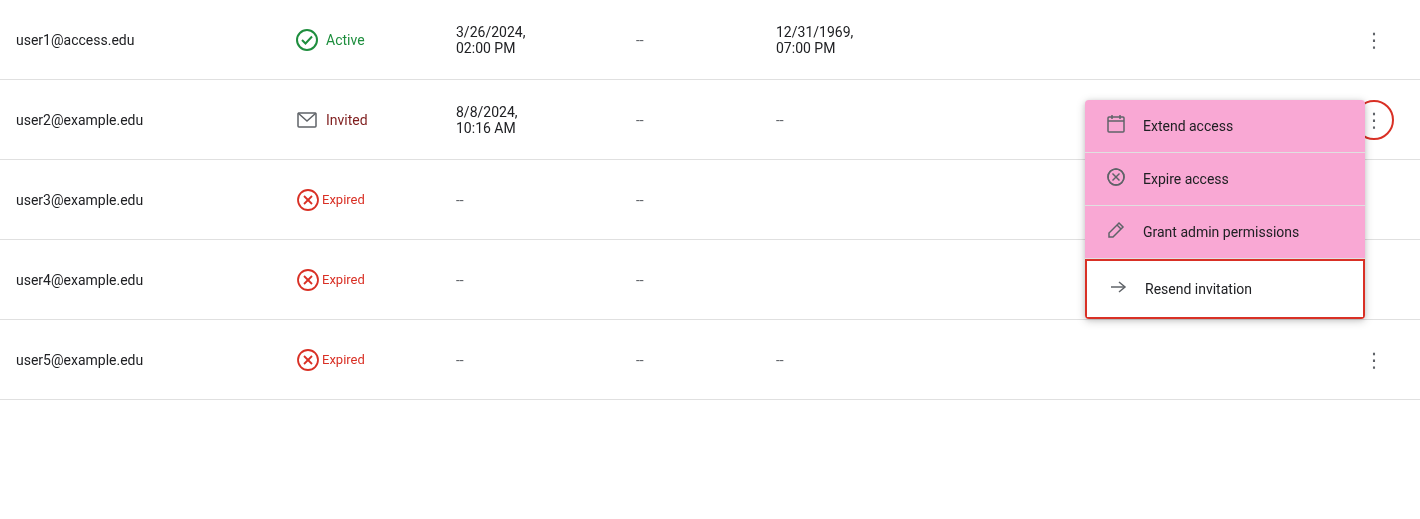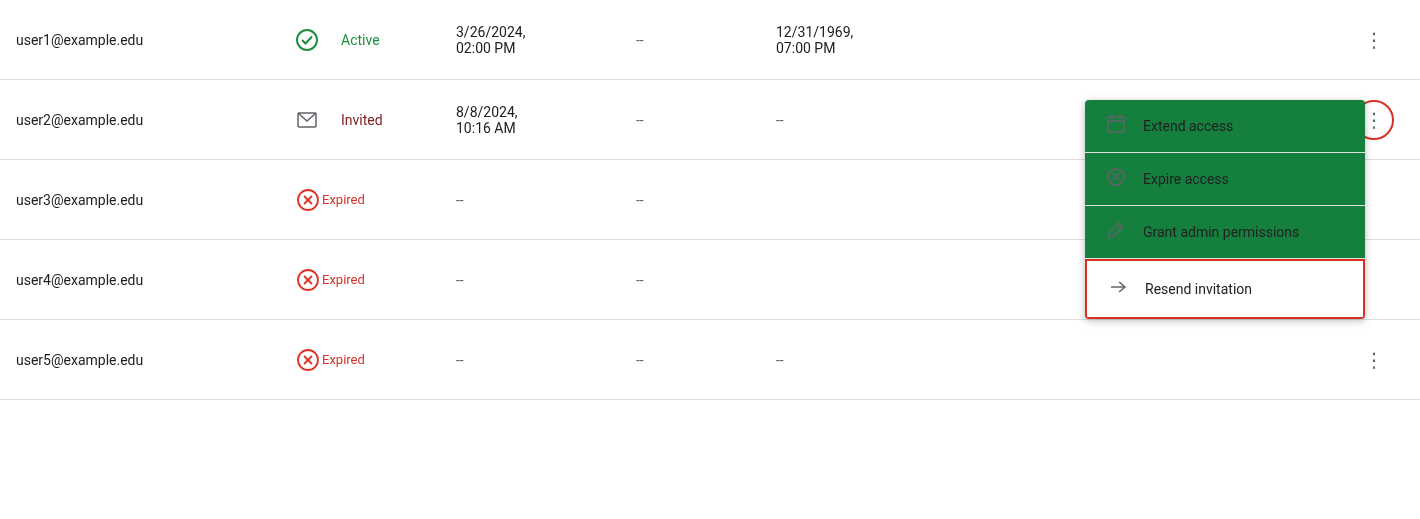--- a/index.html
+++ b/index.html
@@ -24,21 +24,21 @@
     .col-email {
       width: 280px;
       font-size: 14px;
       color: #202124;
       flex-shrink: 0;
     }
     .col-status {
       width: 160px;
       display: flex;
       align-items: center;
-      gap: 23px;
+      gap: 8px;
       flex-shrink: 0;
     }
     .col-created {
       width: 180px;
       color: #202124;
       font-size: 14px;
       flex-shrink: 0;
     }
     .col-last-login {
       width: 140px;
@@ -118,21 +118,21 @@
     }
     .dash {
       color: #5f6368;
     }
 
     
     .dropdown-menu {
       position: absolute;
       right: 55px;
       top: 20px;
-      background: #15803d;
+      background: #f9a8d4;
       border-radius: 4px;
       box-shadow: 0 2px 10px rgba(0,0,0,0.2), 0 1px 4px rgba(0,0,0,0.1);
       z-index: 100;
       min-width: 280px;
       overflow: hidden;
     }
     .dropdown-item {
       display: flex;
       align-items: center;
       gap: 16px;
@@ -171,21 +171,21 @@
     .row-with-dropdown {
       position: relative;
     }
   </style>
 </head>
 <body>
 
 <div class="table-container">
 
   <div class="table-row">
-    <div class="col-email">user1@example.edu</div>
+    <div class="col-email">user1@access.edu</div>
     <div class="col-status">
       <div class="icon-active">
         <svg width="14" height="14" viewBox="0 0 14 14" fill="none">
           <polyline points="2,7 5.5,10.5 12,3.5" stroke="#1e8e3e" stroke-width="2" fill="none"></polyline>
         </svg>
       </div>
       <span style="color:#1e8e3e;">Active</span>
     </div>
     <div class="col-created">3/26/2024,<br>02:00 PM</div>
     <div class="col-last-login"><span class="dash">--</span></div>

